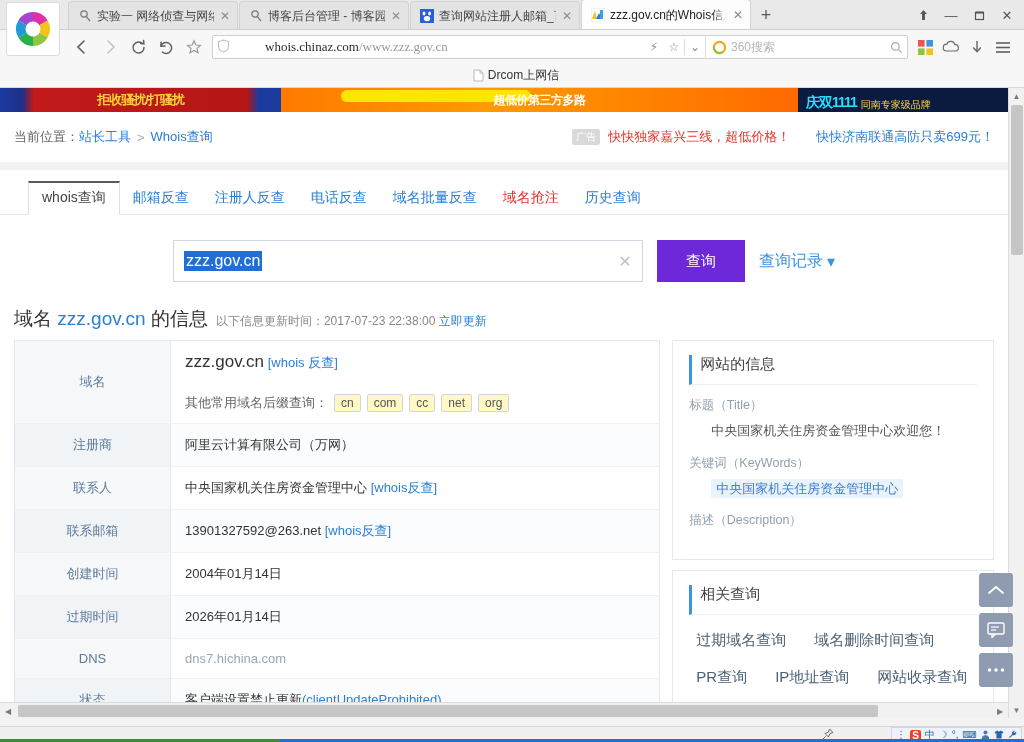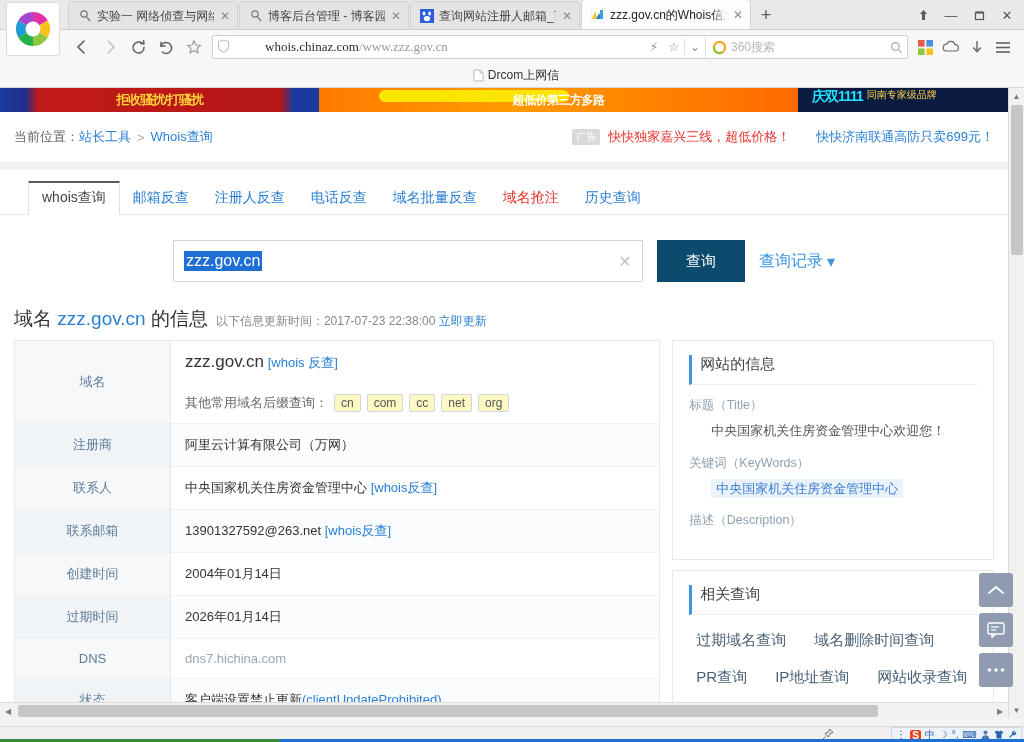--- a/index.html
+++ b/index.html
@@ -69,29 +69,29 @@
 
   .bookmarkbar { height:24px; display:flex; align-items:center; padding-left:8px; gap:5px;
                  background:#f7f7f7; border-bottom:1px solid #d8d8d8;justify-content:center; }
   .bm { display:flex; align-items:center; gap:4px; font-size:12px; color:#333; padding:1px 4px; }
 
   
   #viewport { position:relative; width:1024px; height:630px; background:#f2f2f2; overflow:hidden; }
   #page { width:1008px; position:relative; }
 
   .adstrip { height:24px; display:flex; overflow:hidden; background:#fff; }
-  .adstrip .a1 { width:319px; background:linear-gradient(90deg,#1a3a9e 0%,#1f2f8a 8%,#c21a1a 12%,#b51616 88%,#1a3a9e 92%);
+  .adstrip .a1 { width:281px; background:linear-gradient(90deg,#1a3a9e 0%,#1f2f8a 8%,#c21a1a 12%,#b51616 88%,#1a3a9e 92%);
                  display:flex; align-items:center; justify-content:center; }
   .adstrip .a1 .t { color:#ffdc3a; font-size:13px; font-weight:bold; letter-spacing:-1px; opacity:.95; }
   .adstrip .a2 { flex:1; background:linear-gradient(90deg,#ff7a00,#ff9a00 40%,#ff6a00);
                  display:flex; align-items:center; justify-content:center; position:relative; }
   .adstrip .a2 .yellowbar { position:absolute; left:60px; top:2px; width:190px; height:12px;
                             background:#ffe600; border-radius:6px; }
   .adstrip .a2 .t { color:#fff; font-weight:bold; font-size:12px; z-index:2; letter-spacing:-.5px; }
-  .adstrip .a3 { width:210px; background:#0b1b40; display:flex; align-items:flex-start; gap:4px; padding-left:14px; }
+  .adstrip .a3 { width:210px; background:#0b1b40; display:flex; align-items:flex-end; gap:4px; padding-left:8px; }
   .adstrip .a3 .g { color:#23e0ff; font-weight:bold; font-size:14px; letter-spacing:-1px; }
   .adstrip .a3 .s { color:#ffd24a; font-size:10px; }
 
   .crumbbar { background:#fff; height:50px; display:flex; align-items:center;
               padding:0 14px; font-size:13px; }
   .crumbbar .cur { color:#666; }
   .crumbbar a { color:#2a7fd4; text-decoration:none; }
   .crumbbar .sep { color:#aaa; margin:0 6px; }
   .crumbbar .adarea { margin-left:auto; display:flex; align-items:flex-end; gap:26px; }
   .adtag { background:#d9d9d9; color:#fff; font-size:10px; padding:1px 4px; border-radius:2px; }
@@ -104,21 +104,21 @@
   .ptab.active { color:#444; border:1px solid #e0e0e0; border-bottom:1px solid #fff;
                  border-top:2px solid #5b5b5b; position:relative; top:1px; background:#fff; }
   .ptab.hot { color:#e8312a; }
   .tabs-underline { height:1px; background:#e8e8e8; margin:0 0 0 0; }
 
   .searchrow { display:flex; justify-content:center; padding:25px 0 24px; align-items:center; gap:14px; }
   .qbox { width:470px; height:42px; border:1px solid #cfd6dd; background:#fff;
           display:flex; align-items:center; padding-left:10px; }
   .qval { font-size:16px; background:#1f6fd4; color:#fff; padding:1px 2px; font-weight:500; }
   .qclear { margin-left:auto; width:34px; text-align:center; color:#c3c3c3; font-size:16px; }
-  .qbtn { width:88px; height:42px; background:#0c4a6e; color:#fff; font-size:15px;
+  .qbtn { width:88px; height:42px; background:#6d28d9; color:#fff; font-size:15px;
           display:flex; align-items:center; justify-content:center; }
   .qhistory { color:#3d94e0; font-size:16px; display:flex; align-items:center; gap:4px; }
 
   .infohdr { padding:0 0 8px 14px; display:flex; align-items:baseline; gap:8px; }
   .infohdr .h1 { font-size:19px; color:#333; }
   .infohdr .h1 .dom { color:#2a7fd4; }
   .infohdr .meta { font-size:12px; color:#888; }
   .infohdr .meta a { color:#2a7fd4; text-decoration:none; }
 
   .columns { display:flex; gap:0; padding:0 14px 0 14px; }

